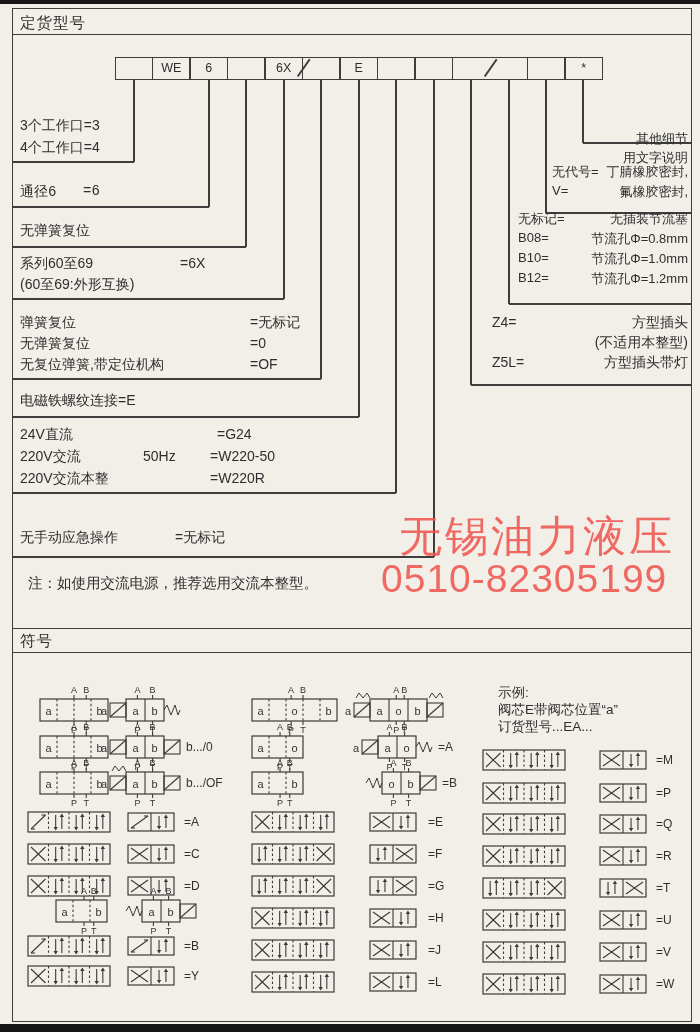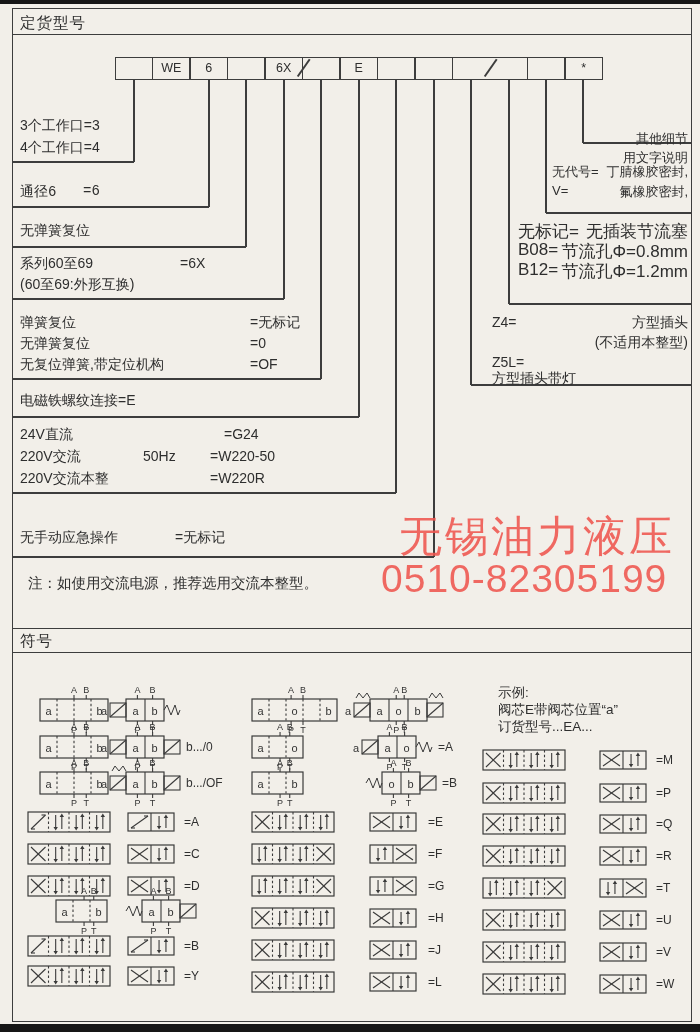--- a/index.html
+++ b/index.html
@@ -92,21 +92,21 @@
       <div class="lbl" style="left: 20px; top: 117px; width: 440px;"><span>3个工作口=3</span></div>
       <div class="lbl" style="left: 20px; top: 139px; width: 440px;"><span>4个工作口=4</span></div>
       <div class="lbl" style="left: 20px; top: 183px; width: 440px; font-family: Liberation Mono, monospace;"><span>通径6</span><span class="v" style="left: 63px;">=6</span></div>
       <div class="lbl" style="left: 20px; top: 222px; width: 440px;"><span>无弹簧复位</span></div>
       <div class="lbl" style="left: 20px; top: 255px; width: 440px;"><span>系列60至69</span><span class="v" style="left: 160px;">=6X</span></div>
       <div class="lbl" style="left: 20px; top: 276px; width: 440px;"><span>(60至69:外形互换)</span></div>
       <div class="lbl" style="left: 20px; top: 314px; width: 440px;"><span>弹簧复位</span><span class="v" style="left: 230px;">=无标记</span></div>
       <div class="lbl" style="left: 20px; top: 335px; width: 440px;"><span>无弹簧复位</span><span class="v" style="left: 230px;">=0</span></div>
       <div class="lbl" style="left: 20px; top: 356px; width: 440px;"><span>无复位弹簧,带定位机构</span><span class="v" style="left: 230px;">=OF</span></div>
       <div class="lbl" style="left: 20px; top: 392px; width: 440px;"><span>电磁铁螺纹连接=E</span></div>
-      <div class="lbl" style="left: 20px; top: 426px; width: 440px;"><span>24V直流</span><span class="v" style="left: 204px;">=G24</span></div>
+      <div class="lbl" style="left: 20px; top: 426px; width: 440px;"><span>24V直流</span><span class="v" style="left: 197px;">=G24</span></div>
       <div class="lbl" style="left: 20px; top: 448px; width: 440px;"><span>220V交流</span><span class="v" style="left: 123px;">50Hz</span><span class="v" style="left: 190px;">=W220-50</span></div>
       <div class="lbl" style="left: 20px; top: 470px; width: 440px;"><span>220V交流本整</span><span class="v" style="left: 190px;">=W220R</span></div>
       <div class="lbl" style="left: 20px; top: 529px; width: 440px;"><span>无手动应急操作</span><span class="v" style="left: 155px;">=无标记</span></div>
       <div class="rgrp" style="left: 598px; top: 116px; width: 90px; font-size: 13px; margin-top: 14px;">
         <div class="rrow" style="height: 19px;">
           <span></span>
           <span>其他细节</span>
         </div>
         <div class="rrow" style="height: 19px;">
           <span></span>
@@ -116,44 +116,48 @@
       <div class="rgrp" style="left: 552px; top: 163px; width: 136px; font-size: 13px;">
         <div class="rrow" style="height: 20px;">
           <span>无代号=</span>
           <span>丁腈橡胶密封,</span>
         </div>
         <div class="rrow" style="height: 20px;">
           <span>V=</span>
           <span>氟橡胶密封,</span>
         </div>
       </div>
-      <div class="rgrp" style="left: 518px; top: 220px; width: 170px; font-size: 17px;">
+      <div class="rgrp" style="left: 518px; top: 210px; width: 170px; font-size: 13px;">
         <div class="rrow" style="height: 20px;">
           <span>无标记=</span>
           <span>无插装节流塞</span>
         </div>
         <div class="rrow" style="height: 20px;">
           <span>B08=</span>
           <span>节流孔Φ=0.8mm</span>
+        </div>
+        <div class="rrow" style="height: 20px;">
+          <span>B10=</span>
+          <span>节流孔Φ=1.0mm</span>
         </div>
         <div class="rrow" style="height: 20px;">
           <span>B12=</span>
           <span>节流孔Φ=1.2mm</span>
         </div>
       </div>
       <div class="rgrp" style="left: 492px; top: 314px; width: 196px; font-size: 14px;">
         <div class="rrow" style="height: 20px;">
           <span>Z4=</span>
           <span>方型插头</span>
         </div>
         <div class="rrow" style="height: 20px;">
           <span></span>
           <span>(不适用本整型)</span>
         </div>
-        <div class="rrow" style="height: 20px; flex-direction: column;">
+        <div class="rrow" style="height: 20px;">
           <span>Z5L=</span>
           <span>方型插头带灯</span>
         </div>
       </div>
     </div>
 
   <div id="example">
     <div>示例:</div>
     <div>阀芯E带阀芯位置“a”</div>
     <div>订货型号...EA...</div>

